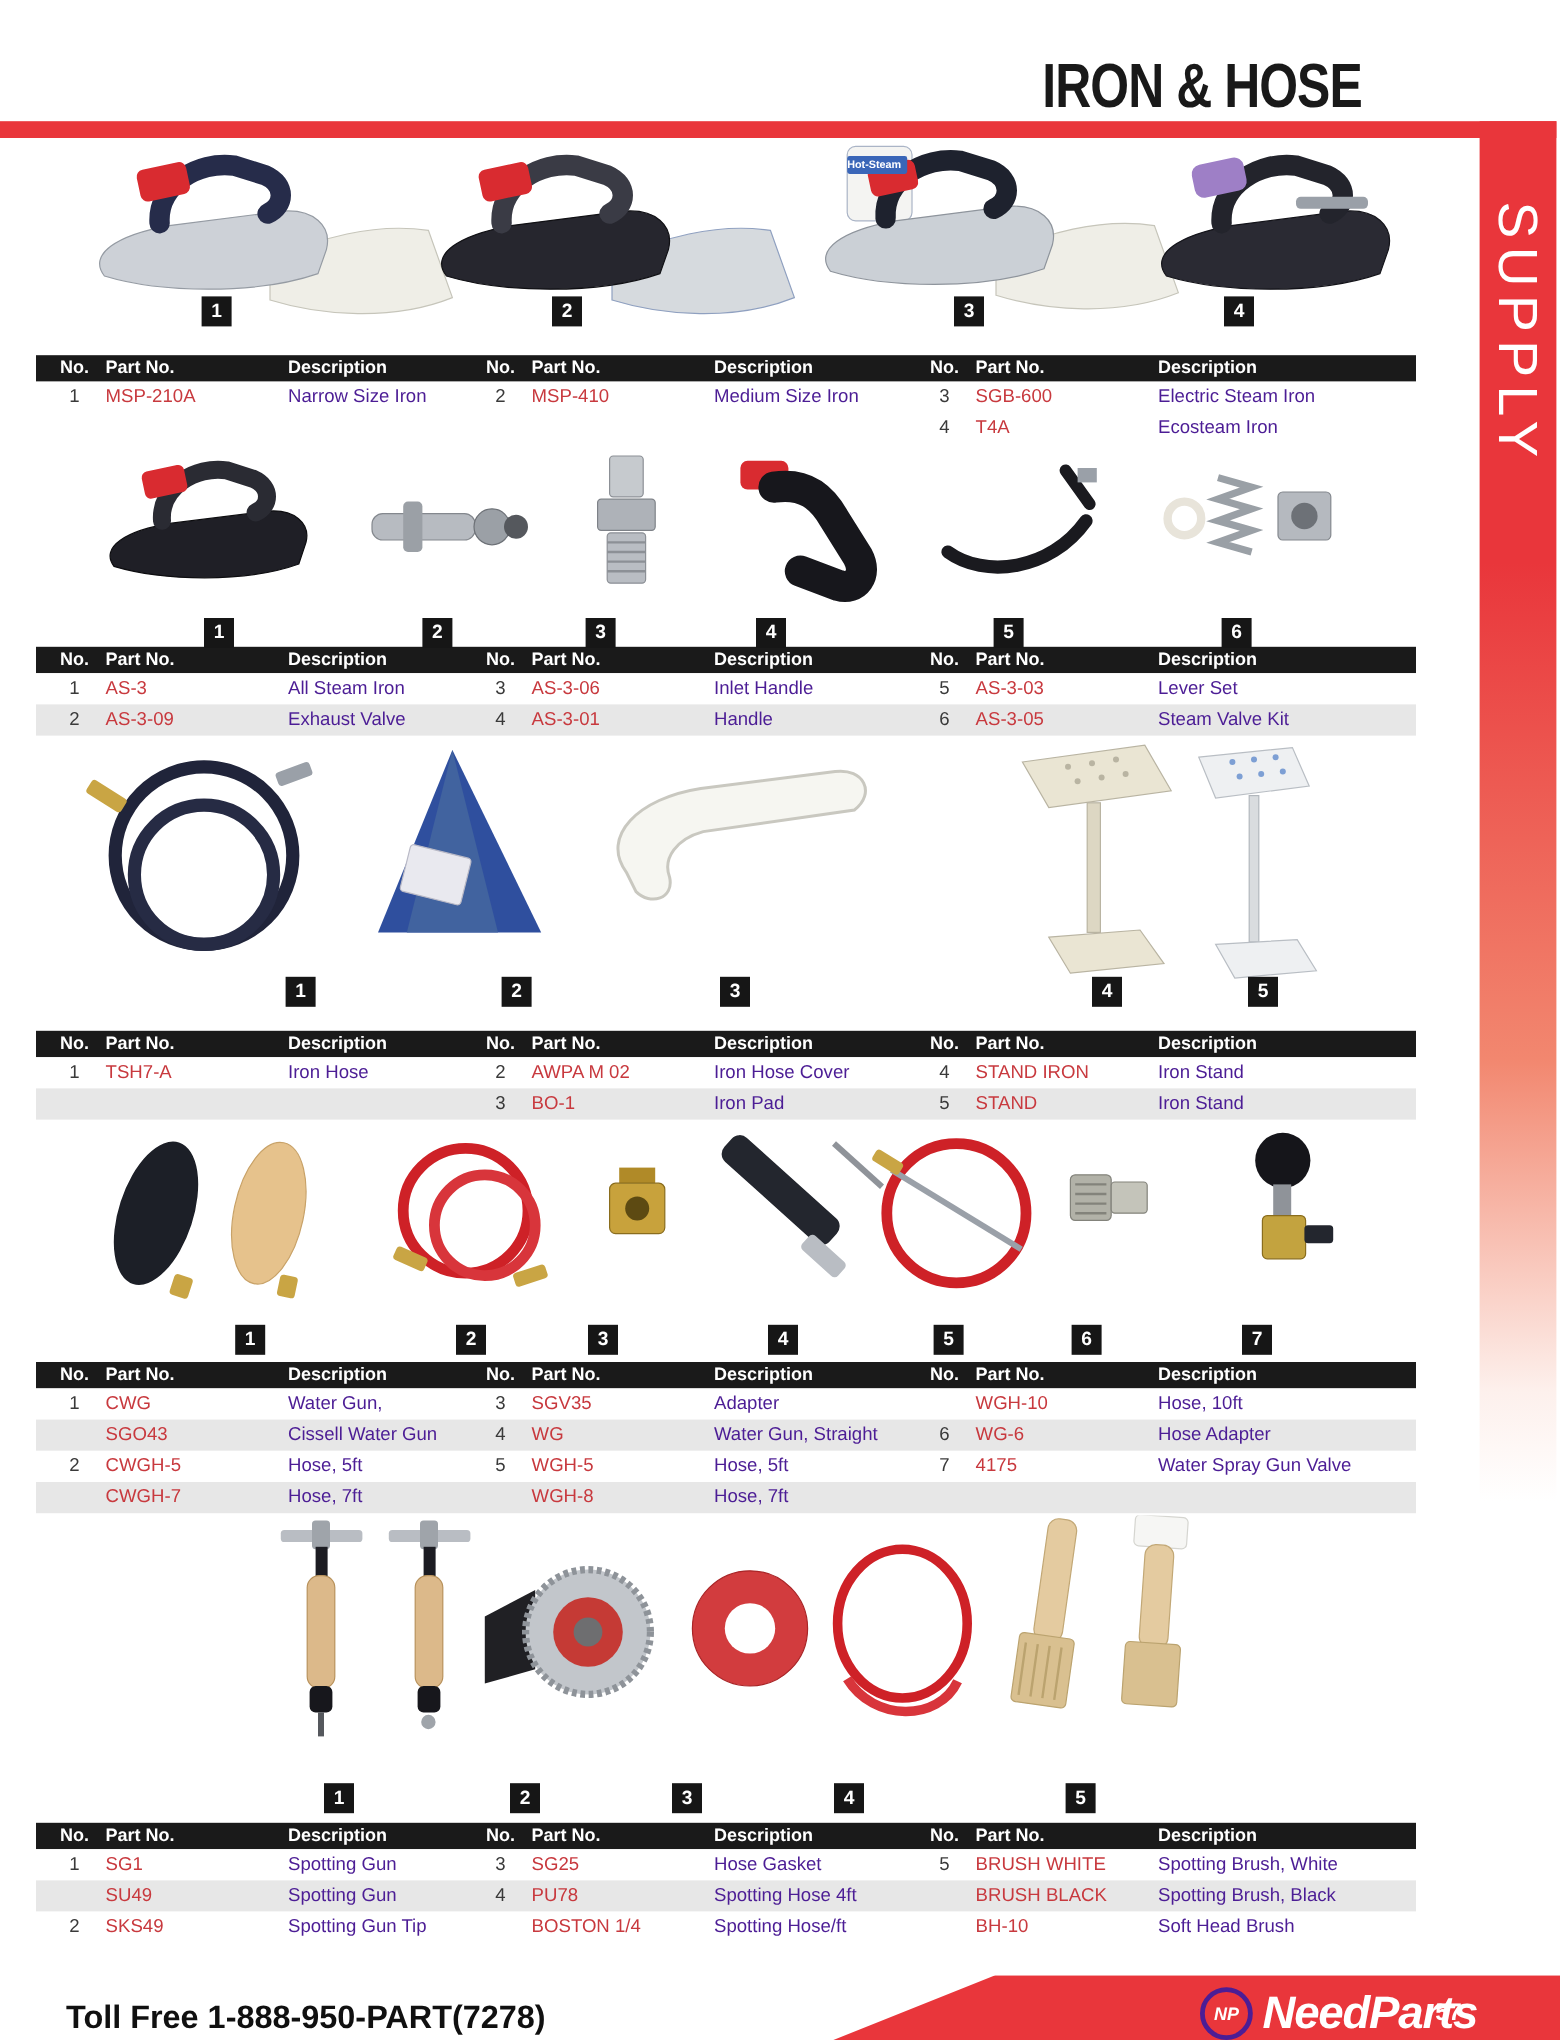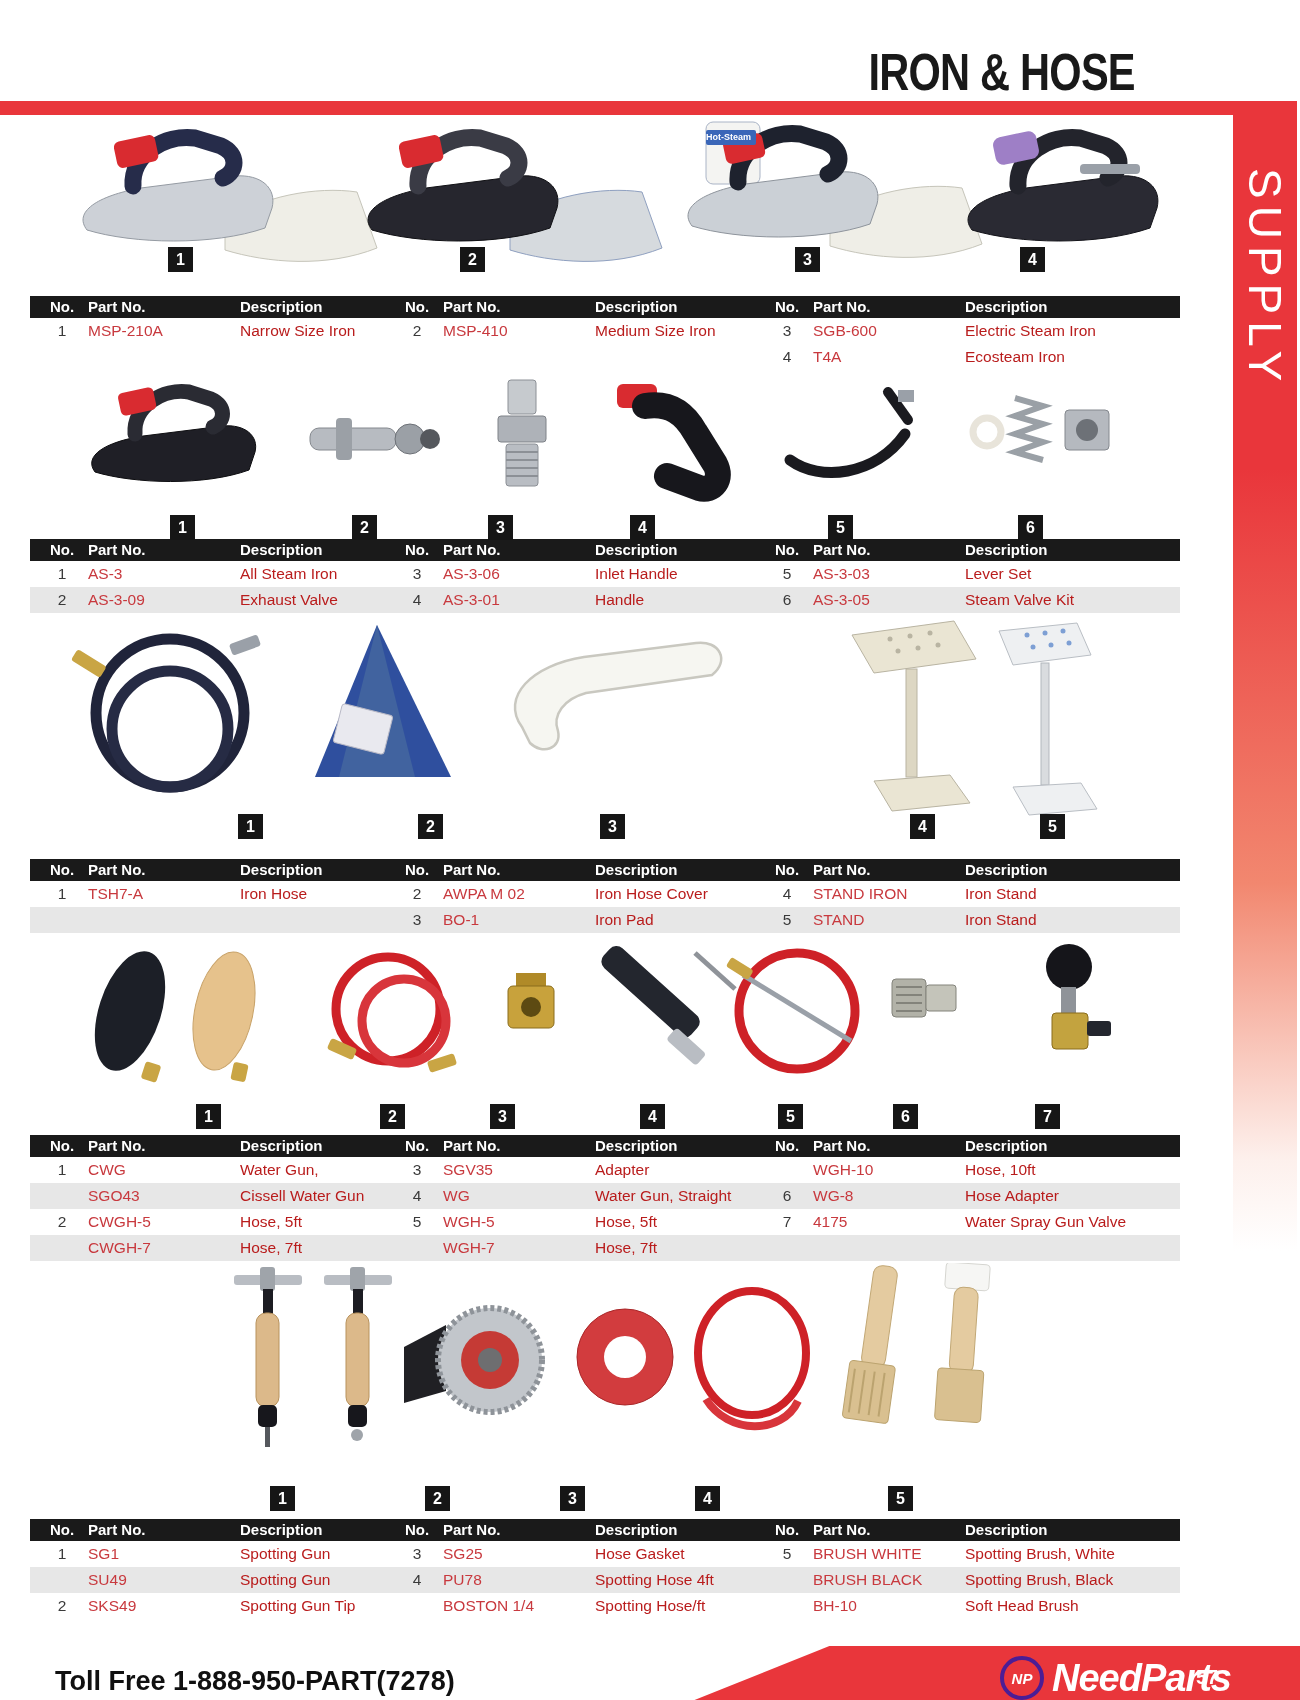--- a/index.html
+++ b/index.html
@@ -22,21 +22,21 @@
   
   .ptable{position:absolute;left:30px;width:1150px;}
   .thead,.trow{display:grid;grid-template-columns:355px 370px 425px;}
   .thead{background:#1a1a1a;color:#fff;height:22px;line-height:22px;font-weight:bold;font-size:15px;}
   .trow{height:26px;line-height:26px;font-size:15.5px;background:#fff;}
   .trow.alt{background:#e7e7e7;}
   .hgroup,.rgroup{display:grid;grid-template-columns:52px 152px 1fr;padding-left:6px;overflow:hidden;}
   .h-no,.c-no{text-align:center;}
   .c-no{color:#3a3a3a;}
   .c-part{color:#c8393e;}
-  .c-desc{color:#b91c1c;}
+  .c-desc{color:#4c1d95;}
 
   .photos{position:absolute;left:30px;}
   .hotsteam{position:absolute;left:706px;top:112px;width:50px;height:15px;background:#3a66b8;color:#fff;
             font-size:9px;font-weight:bold;text-align:left;line-height:15px;border-radius:2px;}
 
   
   .footer-band{position:absolute;left:0;top:1628px;width:1300px;height:64px;background:#e9363b;
                clip-path:polygon(63.8% 0,100% 0,100% 100%,51.5% 100%);}
   .footer-bottom-bar{position:absolute;left:0;top:1690px;width:1300px;height:10px;background:#e9363b;}
   .tollfree{position:absolute;left:55px;top:1648px;font-size:27px;font-weight:bold;color:#101010;}
@@ -423,21 +423,21 @@
           <div class="c-part">SGO43</div>
           <div class="c-desc">Cissell Water Gun</div>
         </div>
         <div class="rgroup">
           <div class="c-no">4</div>
           <div class="c-part">WG</div>
           <div class="c-desc">Water Gun, Straight</div>
         </div>
         <div class="rgroup">
           <div class="c-no">6</div>
-          <div class="c-part">WG-8</div>
+          <div class="c-part">WG-6</div>
           <div class="c-desc">Hose Adapter</div>
         </div>
       </div>
       <div class="trow">
         <div class="rgroup">
           <div class="c-no">2</div>
           <div class="c-part">CWGH-5</div>
           <div class="c-desc">Hose, 5ft</div>
         </div>
         <div class="rgroup">
@@ -452,21 +452,21 @@
         </div>
       </div>
       <div class="trow alt">
         <div class="rgroup">
           <div class="c-no"></div>
           <div class="c-part">CWGH-7</div>
           <div class="c-desc">Hose, 7ft</div>
         </div>
         <div class="rgroup">
           <div class="c-no"></div>
-          <div class="c-part">WGH-7</div>
+          <div class="c-part">WGH-8</div>
           <div class="c-desc">Hose, 7ft</div>
         </div>
         <div class="rgroup">
           <div class="c-no"></div>
           <div class="c-part"></div>
           <div class="c-desc"></div>
         </div>
       </div>
     </div>
 

